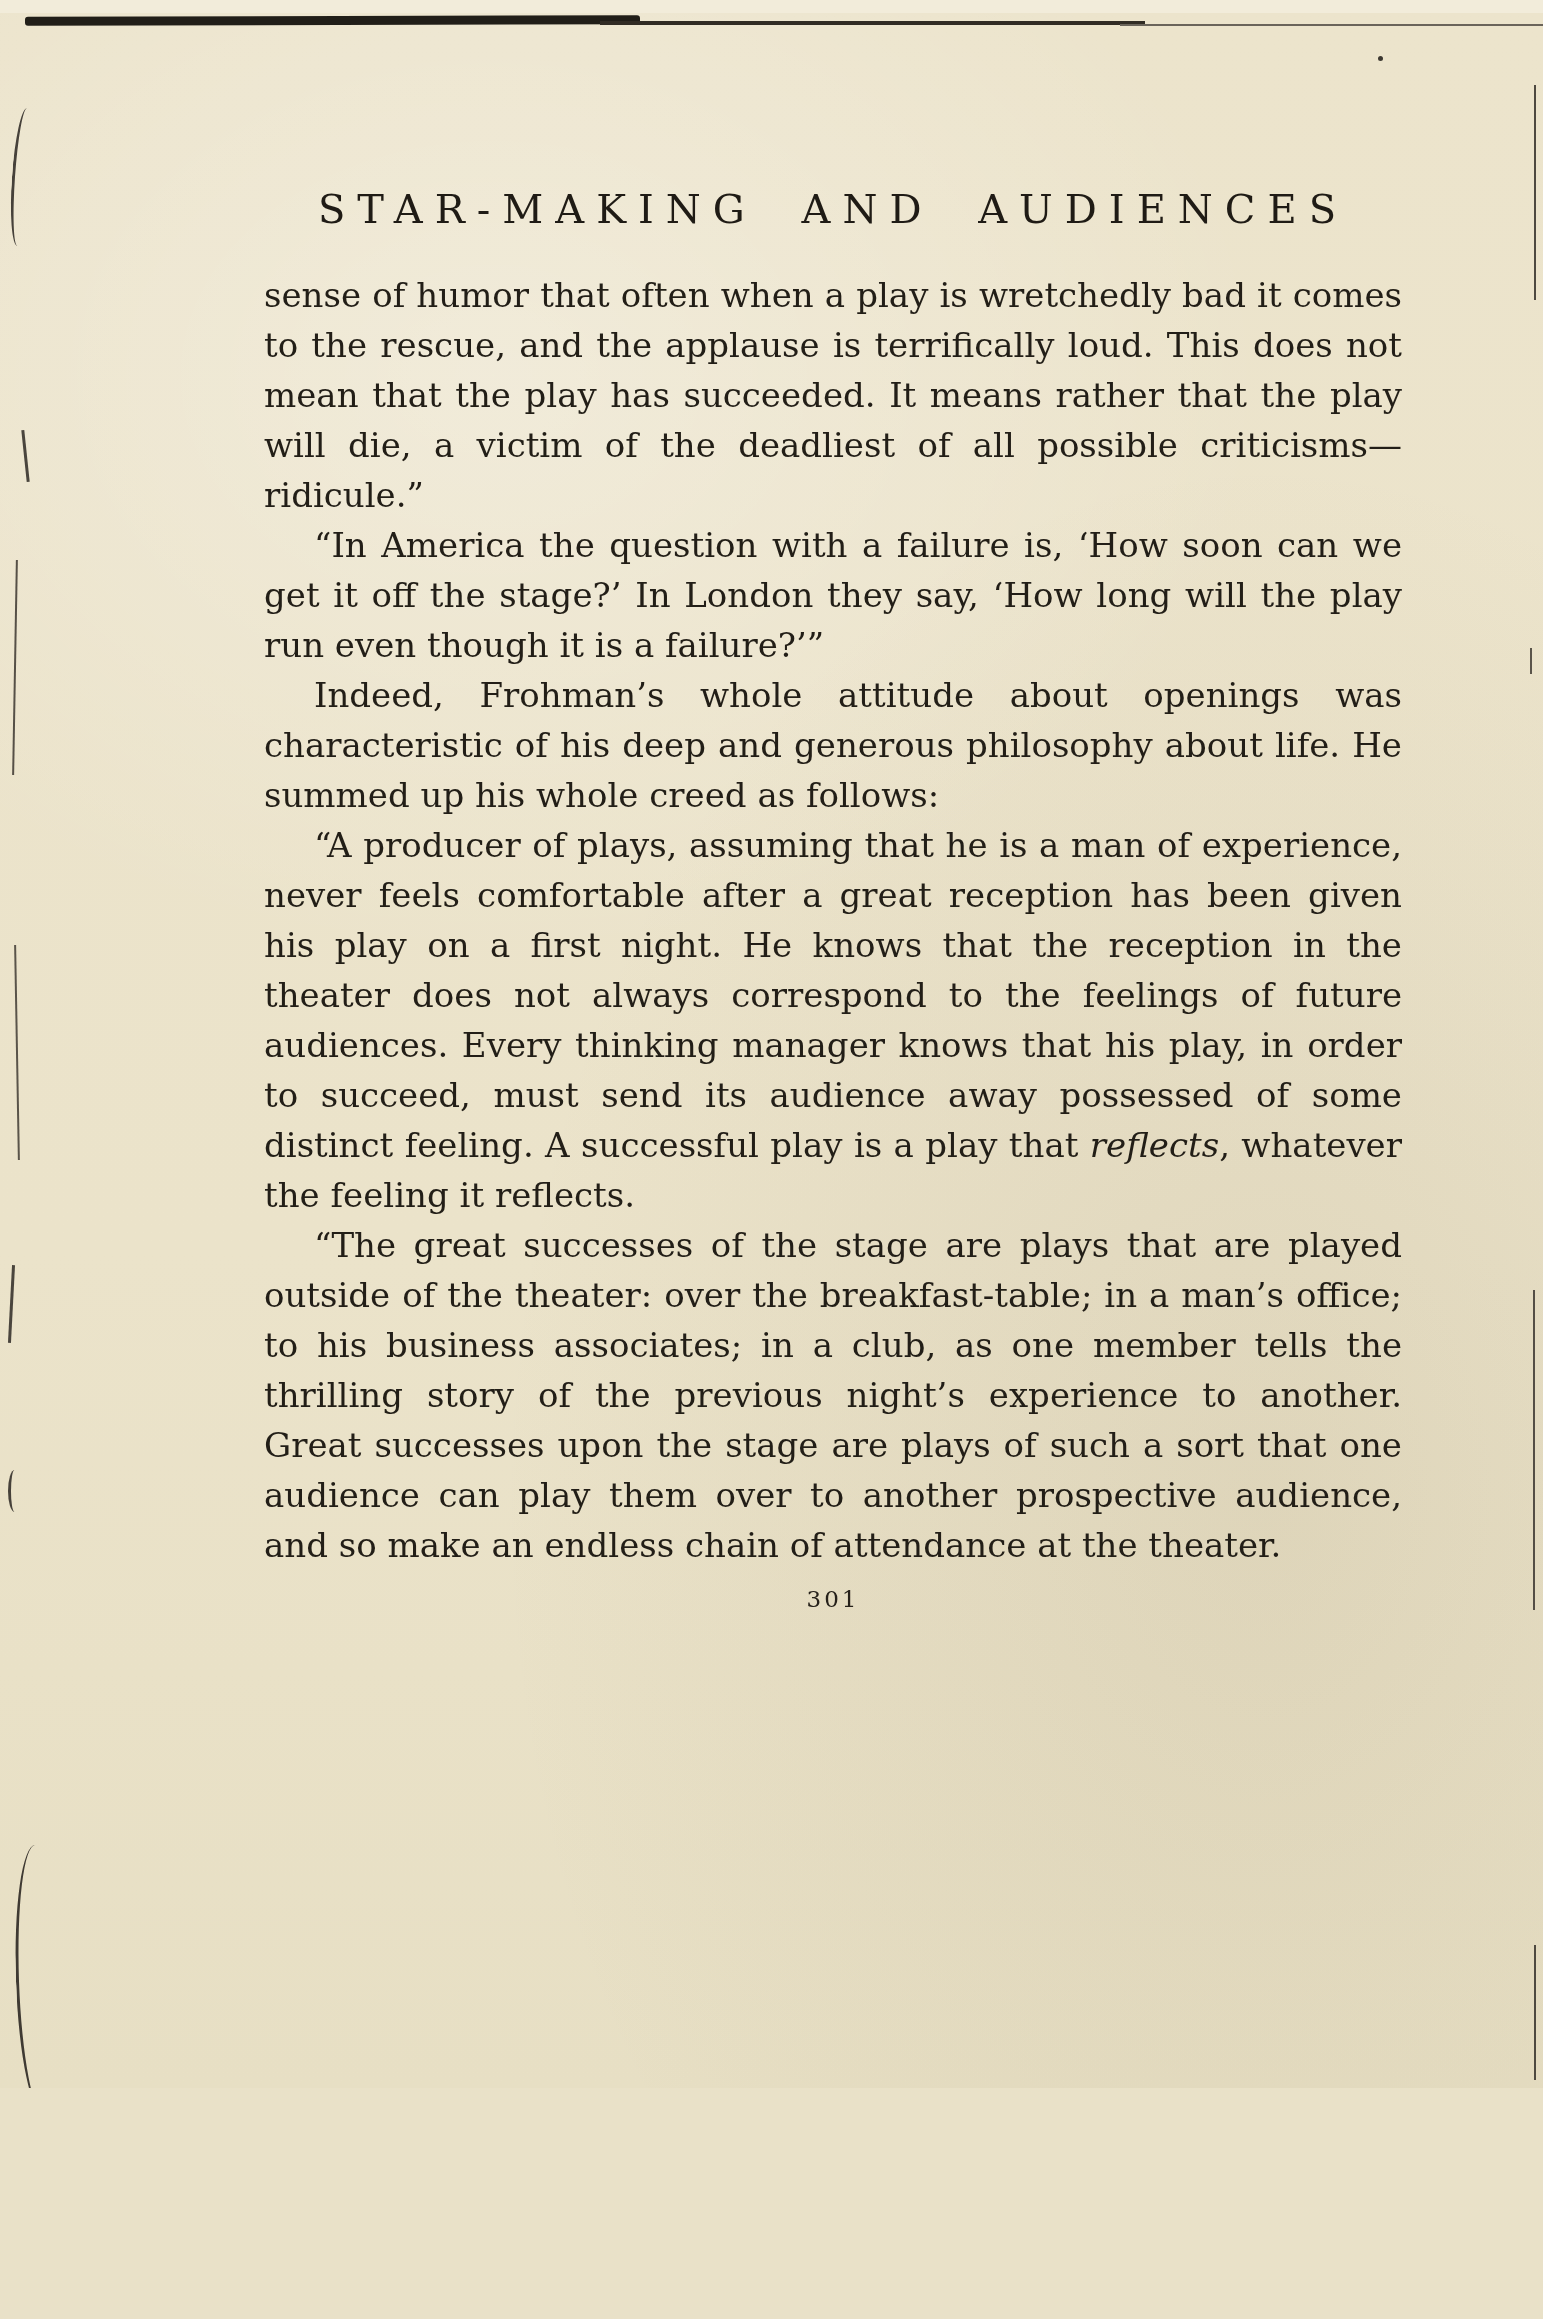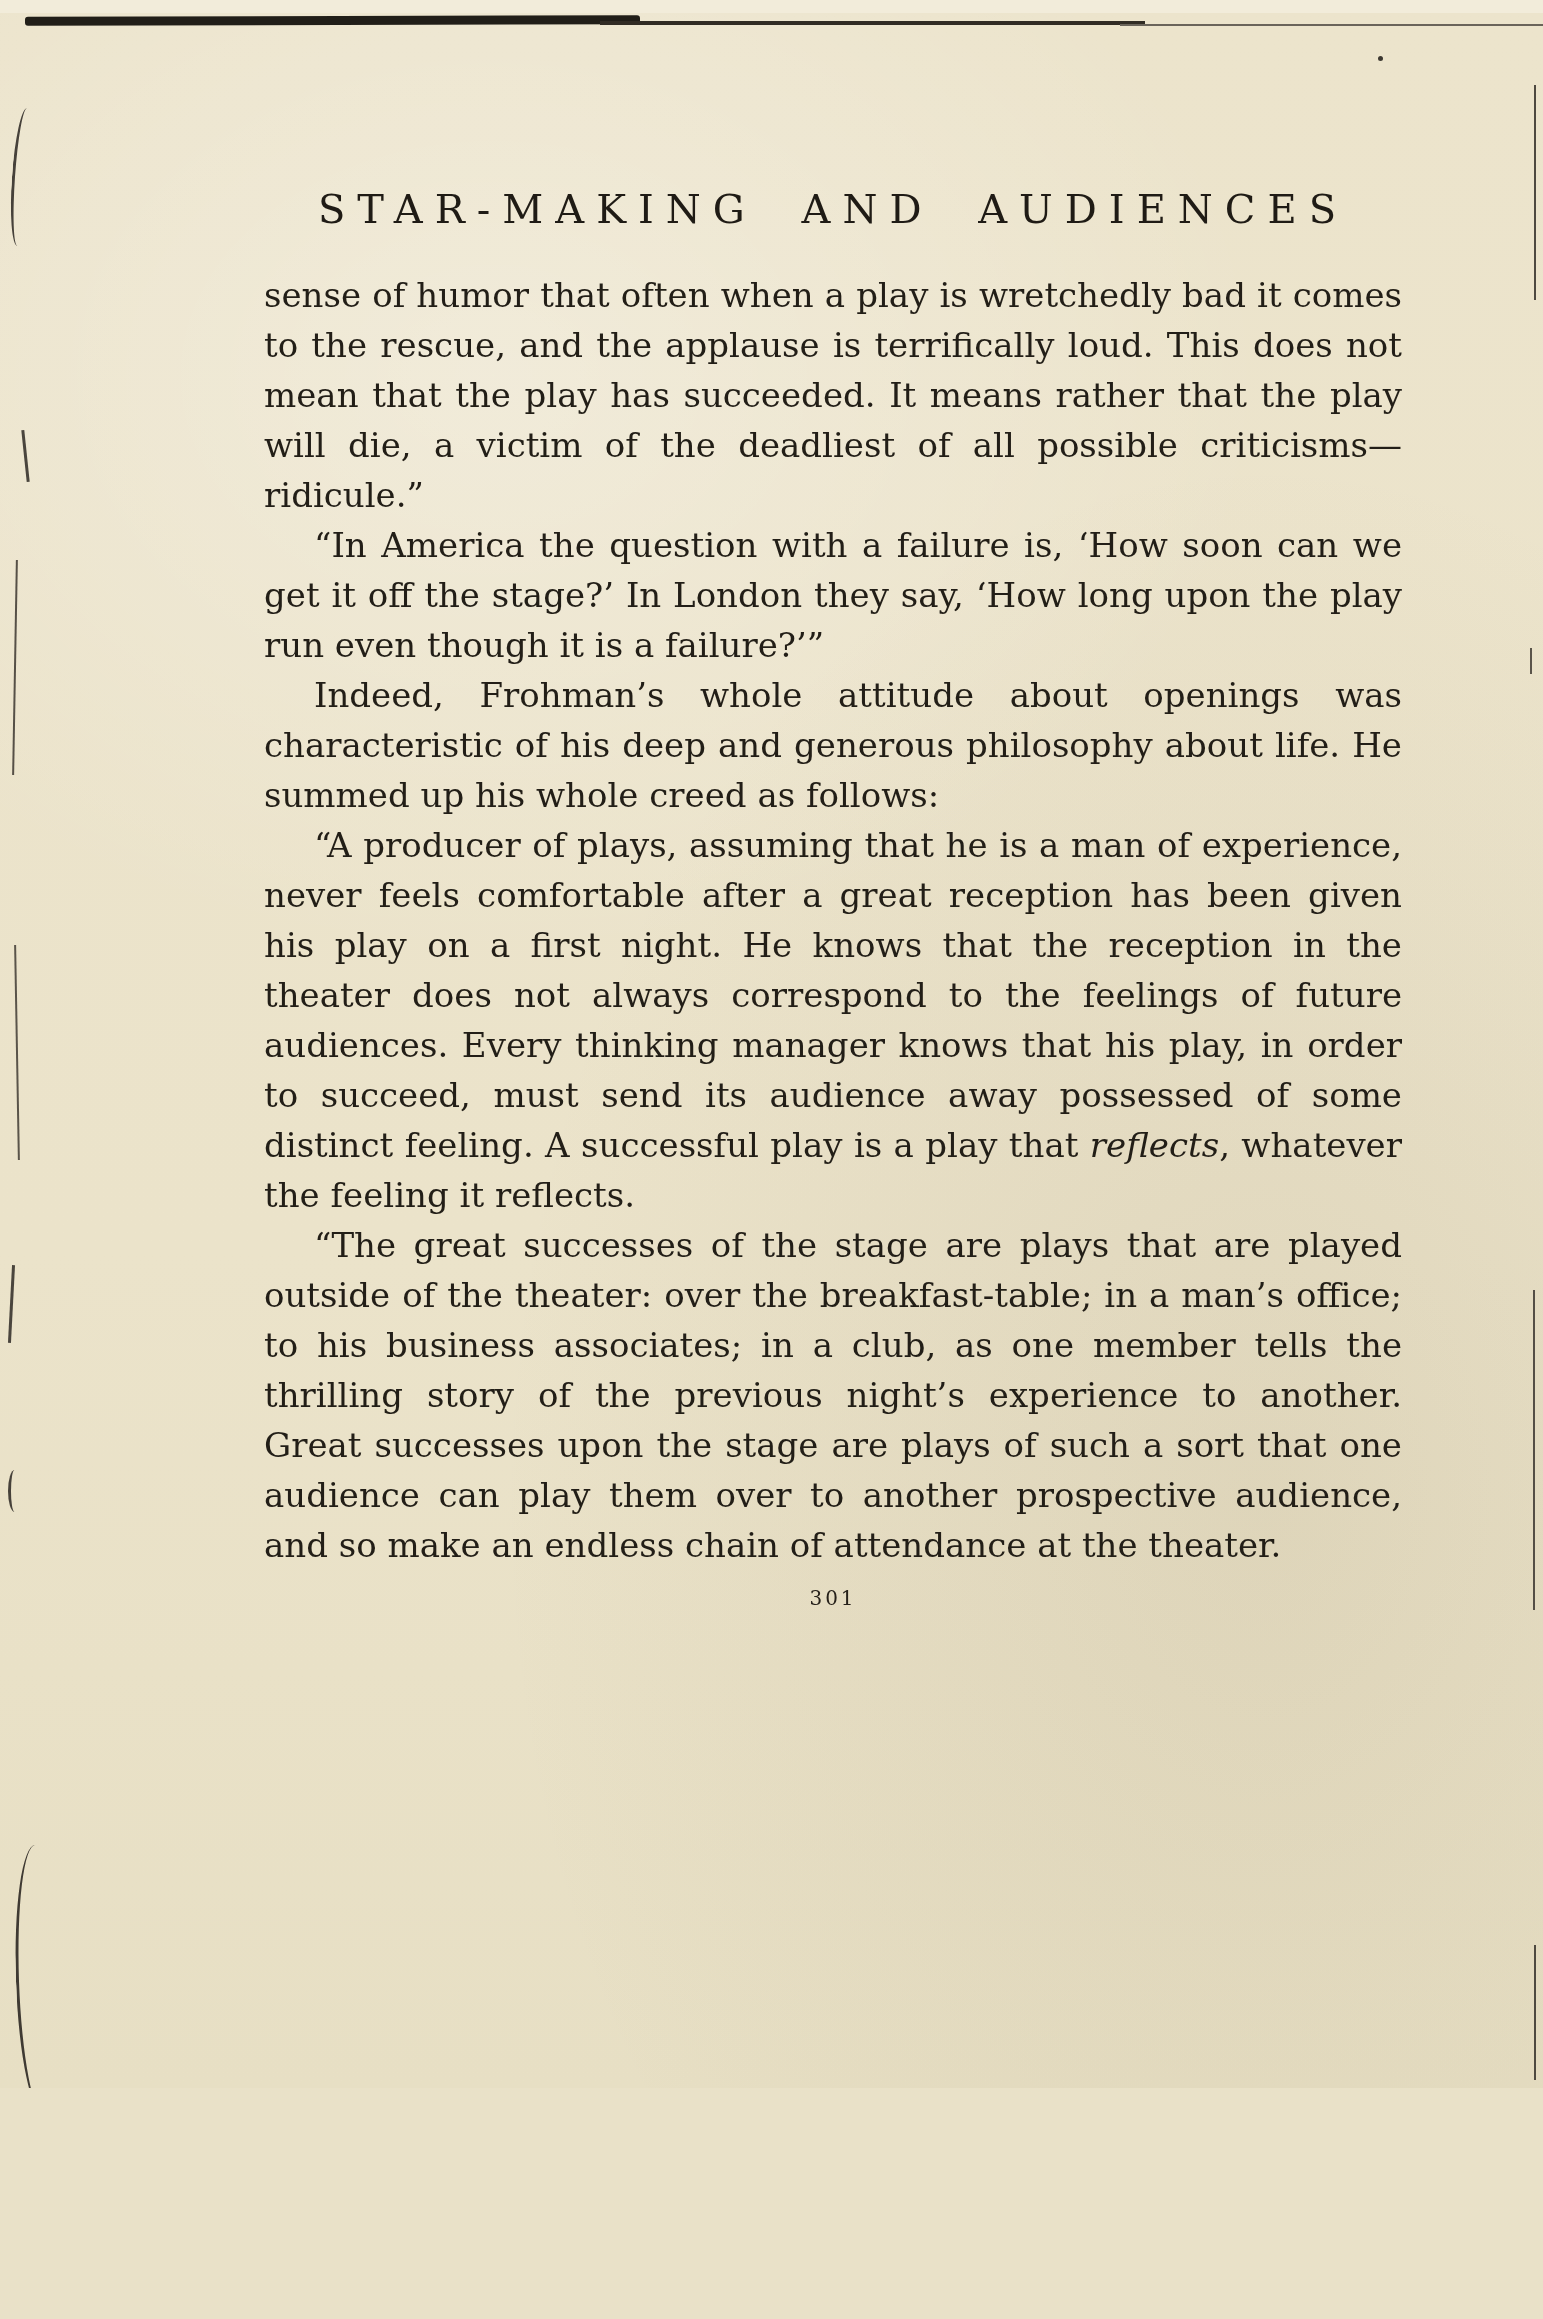--- a/index.html
+++ b/index.html
@@ -46,21 +46,21 @@
     text-indent: 50px;
   }
   .text-block p.first {
     text-indent: 0;
   }
   .text-block em {
   }
   .page-number {
     margin-top: 16px;
     text-align: center;
-    font-size: 20px;
+    font-size: 23px;
     letter-spacing: 3px;
     color: #26211a;
   }
 
   
   .artifact { position: absolute; }
   .top-strip      { left: 0;    top: 0;     width: 1543px; height: 13px; background: #f2ecda; }
   .top-band-1     { left: 25px; top: 16px;  width: 615px;  height: 9px;  background: #211e18; border-radius: 3px; transform: rotate(-0.15deg); }
   .top-band-2     { left: 600px;top: 21px;  width: 545px;  height: 4px;  background: #312c24; }
   .top-band-3     { left: 1120px;top: 24px; width: 423px;  height: 2px;  background: #6a645a; }
@@ -101,21 +101,21 @@
   <div class="artifact right-line-2"></div>
   <div class="artifact right-line-3"></div>
   <div class="artifact right-hook"></div>
   <div class="artifact bottom-line"></div>
 
   <div class="content">
     <h1 class="title">STAR-MAKING AND AUDIENCES</h1>
 
     <div class="text-block">
       <p class="first">sense of humor that often when a play is wretchedly bad it comes to the rescue, and the applause is terrifically loud. This does not mean that the play has succeeded. It means rather that the play will die, a victim of the deadliest of all possible criticisms—ridicule.”</p>
-      <p>“In America the question with a failure is, ‘How soon can we get it off the stage?’ In London they say, ‘How long upon the play run even though it is a failure?’”</p>
+      <p>“In America the question with a failure is, ‘How soon can we get it off the stage?’ In London they say, ‘How long will the play run even though it is a failure?’”</p>
       <p>Indeed, Frohman’s whole attitude about openings was characteristic of his deep and generous philosophy about life. He summed up his whole creed as follows:</p>
       <p><span>“A producer of plays, assuming that he is a man of experience, never feels comfortable after a great reception has been given his play on a first night. He knows that the reception in the theater does not always correspond to the feelings of future audiences. Every thinking manager knows that his play, in order to succeed, must send its audience away possessed of some distinct feeling. A successful play is a play that </span><em>reflects</em><span>, whatever the feeling it reflects.</span></p>
       <p>“The great successes of the stage are plays that are played outside of the theater: over the breakfast-table; in a man’s office; to his business associates; in a club, as one member tells the thrilling story of the previous night’s experience to another. Great successes upon the stage are plays of such a sort that one audience can play them over to another prospective audience, and so make an endless chain of attendance at the theater.</p>
     </div>
 
     <div class="page-number">301</div>
   </div>
 
 </div>
 

